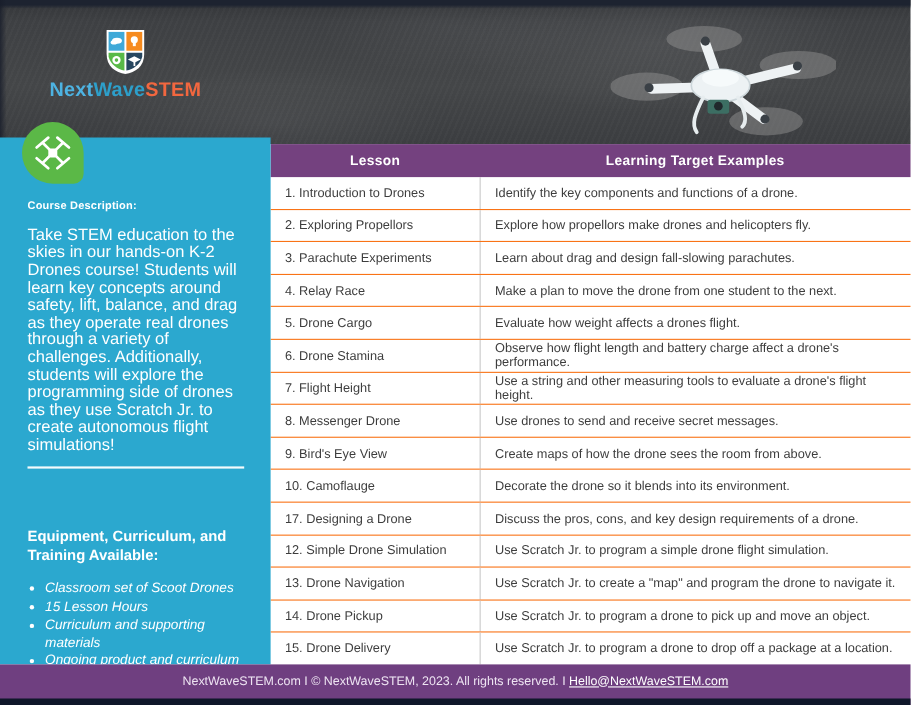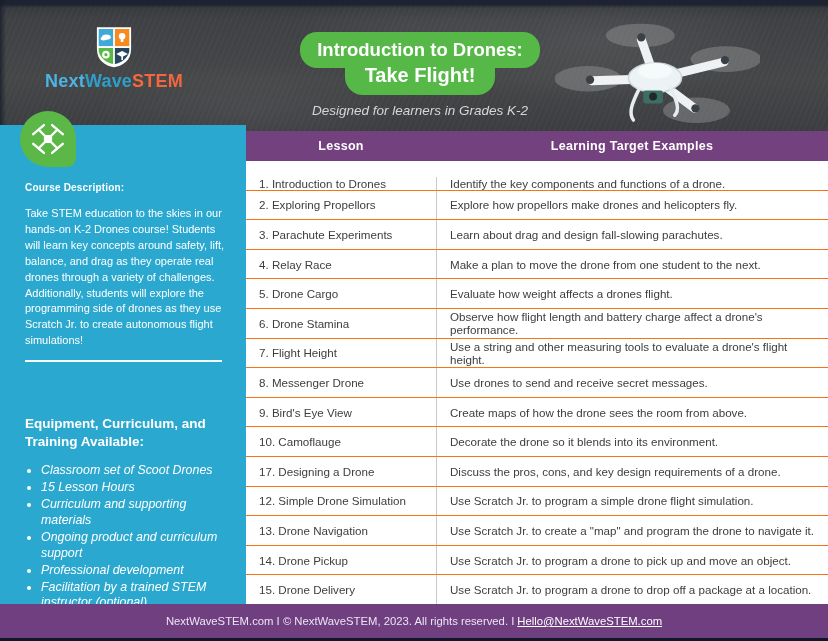--- a/index.html
+++ b/index.html
@@ -43,45 +43,45 @@
   .sidebar {
     position:absolute; left:0; top:125px; width:246px; bottom:37px;
     background:#2ba8cf; color:#ffffff; padding:0 20px 0 25px; z-index:3;
   }
   .badge {
     position:absolute; top:-14px; left:20px; width:56px; height:56px;
     background:#5bb847; border-radius:50% 50% 16% 50%;
     display:flex; align-items:center; justify-content:center;
   }
   .course-heading { padding-top:57px; font-size:10px; font-weight:bold; letter-spacing:0.2px; }
-  .course-text { margin-top:13px; font-size:11px; line-height:15.9px; }
+  .course-text { margin-top:13px; font-size:15px; line-height:15.9px; }
   .divider { margin-top:11px; width:197px; height:2px; background:rgba(255,255,255,0.95); }
   .equip-heading { margin-top:53px; font-size:13.5px; font-weight:bold; line-height:17.5px; width:185px; }
   .equip-list { margin-top:13px; padding-left:16px; font-size:12.4px; line-height:15.9px; list-style:disc;font-style:italic; }
   .equip-list li { margin-bottom:1px; }
 
   
   .table-area { position:absolute; left:246px; top:131px; right:0; bottom:37px; background:#ffffff;
     display:flex; flex-direction:column; }
   .t-head { flex:0 0 30px; background:#74417f; color:#ffffff; display:flex; align-items:center;
     font-weight:bold; font-size:12.5px; letter-spacing:0.3px; }
   .h-lesson { width:190px; text-align:center; }
   .h-target { flex:1; text-align:center; }
   .t-body { flex:1; display:flex; flex-direction:column; }
   .t-row { flex:1; display:flex; border-top:1px solid #f97316; min-height:0; }
-  .t-row:first-child { border-top:none;align-items:flex-end; }
+  .t-row:first-child { border-top:none; }
   .cell { display:flex; align-items:center; font-size:11.6px; color:#3d3d3d; }
   .cell.lesson { width:190px; padding-left:13px; padding-right:6px; }
   .cell.target { flex:1; border-left:1px solid #c9c9c9; padding-left:13px; padding-right:6px; }
 
   
   .footer {
     position:absolute; left:0; right:0; bottom:0; height:37px; background:#6f3f80;
     color:#eee4f2; display:flex; align-items:center; justify-content:center; font-size:11.3px;
-    border-bottom:3px solid #0f172a; z-index:4;
+    border-bottom:6px solid #0f172a; z-index:4;
   }
   .footer .email { text-decoration:underline; color:#ffffff; margin-left:3px; cursor:pointer; }
 </style>
 </head>
 <body>
 
 <div class="page">
 
   <div class="header">
 
@@ -101,25 +101,20 @@
           <circle cx="11" cy="31.5" r="1.8" fill="#58b947"></circle>
           <polygon points="29,27.5 35.5,30.8 29,34.1 22.5,30.8" fill="#ffffff"></polygon>
           <rect x="28.2" y="33" width="1.8" height="4.5" fill="#ffffff"></rect>
         </g>
       </svg>
       <div class="logo-text">
         <span class="logo-next">Next</span><span class="logo-wave">Wave</span><span class="logo-stem">STEM</span>
       </div>
     </div>
 
-    <div class="title-wrap">
-      <div class="blob line1">Introduction to Drones:</div><br>
-      <div class="blob line2">Take Flight!</div>
-      <div class="subtitle">Designed for learners in Grades K-2</div>
-    </div>
 
     <svg class="drone-art" viewBox="0 0 205 130">
 
       <g fill="#8f8f8f" opacity="0.5">
         <ellipse cx="85" cy="36" rx="35" ry="12"></ellipse>
         <ellipse cx="32" cy="80" rx="34" ry="13"></ellipse>
         <ellipse cx="172" cy="60" rx="36" ry="13"></ellipse>
         <ellipse cx="142" cy="112" rx="34" ry="13"></ellipse>
       </g>
 

